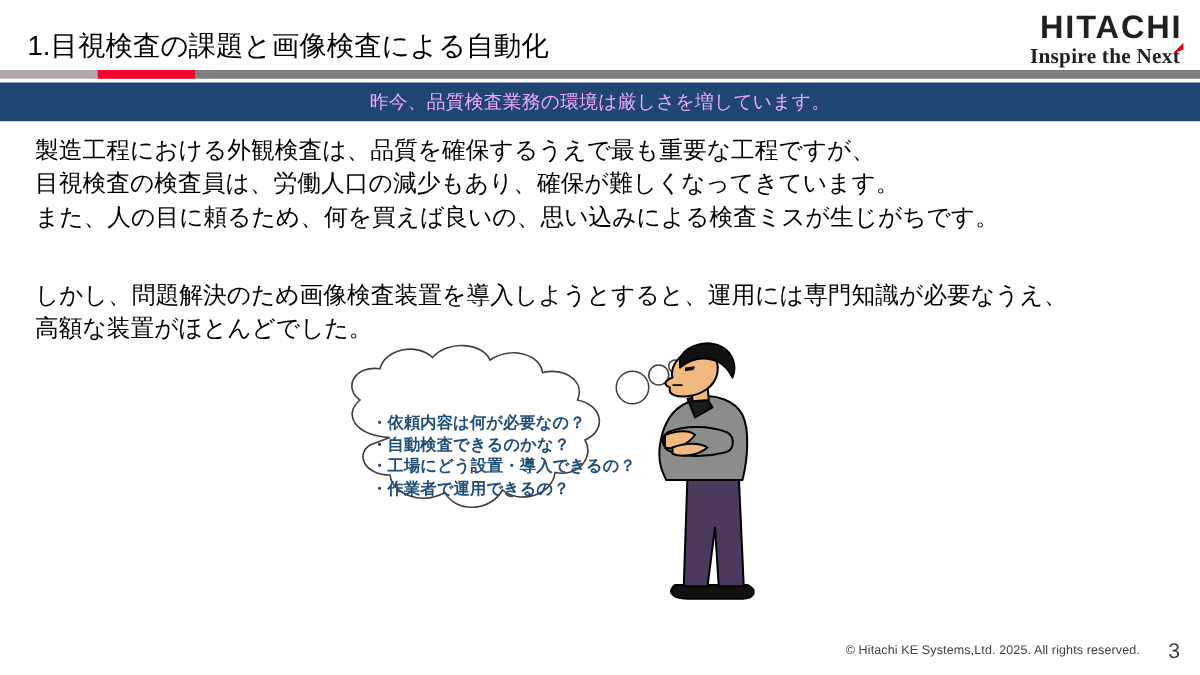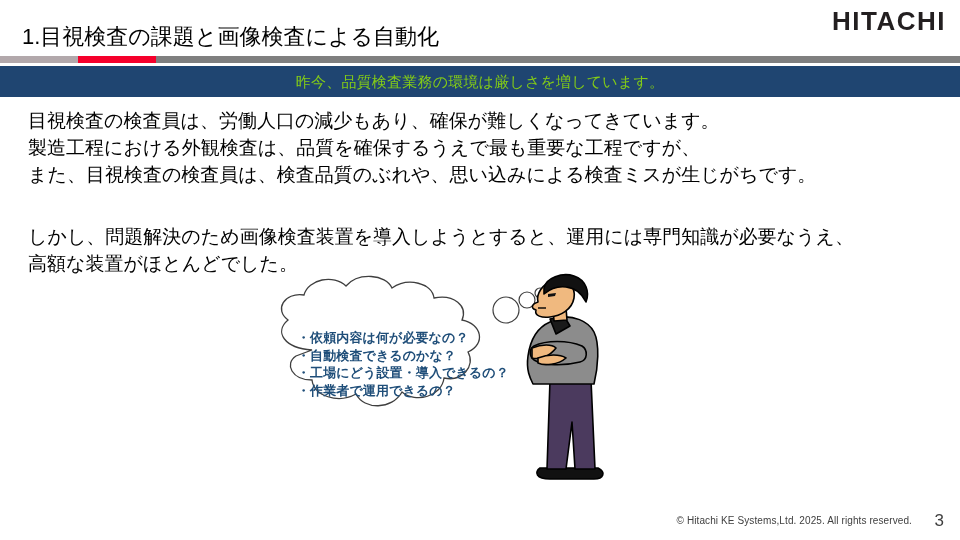--- a/index.html
+++ b/index.html
@@ -71,21 +71,21 @@
   #banner {
     position:absolute;
     left:0; top:66px;
     width:960px; height:31px;
     background:#1f4571;
     display:flex;
     align-items:center;
     justify-content:center;
   }
   #banner-text {
-    color:#84cc16;
+    color:#f0abfc;
     font-size:15px;
     line-height:20px;
     letter-spacing:0.2px;
   }
 
   
   #body-copy {
     position:absolute;
     left:28px; top:107px;
     width:910px;
@@ -132,37 +132,41 @@
     color:#404040;
   }
 </style>
 </head>
 <body>
 
 <div id="slide-title">1.目視検査の課題と画像検査による自動化</div>
 
 <div id="logo">
   <div class="wordmark">HITACHI</div>
+  <div class="tagline">
+    <span>Inspire the Next</span>
+    <span class="mark"></span>
+  </div>
 </div>
 
 <div id="accent-bar">
   <div class="seg-pink"></div>
   <div class="seg-red"></div>
   <div class="seg-gray"></div>
 </div>
 
 <div id="banner">
   <div id="banner-text">昨今、品質検査業務の環境は厳しさを増しています。</div>
 </div>
 
 <div id="body-copy">
   <div class="para first">
+    <div class="line">製造工程における外観検査は、品質を確保するうえで最も重要な工程ですが、</div>
     <div class="line">目視検査の検査員は、労働人口の減少もあり、確保が難しくなってきています。</div>
-    <div class="line">製造工程における外観検査は、品質を確保するうえで最も重要な工程ですが、</div>
-    <div class="line">また、目視検査の検査員は、検査品質のぶれや、思い込みによる検査ミスが生じがちです。</div>
+    <div class="line">また、人の目に頼るため、何を買えば良いの、思い込みによる検査ミスが生じがちです。</div>
   </div>
   <div class="para second">
     <div class="line">しかし、問題解決のため画像検査装置を導入しようとすると、運用には専門知識が必要なうえ、</div>
     <div class="line">高額な装置がほとんどでした。</div>
   </div>
 </div>
 
 <div id="illustration">
   <svg width="420" height="215" viewBox="0 0 420 215" xmlns="http://www.w3.org/2000/svg">
 

